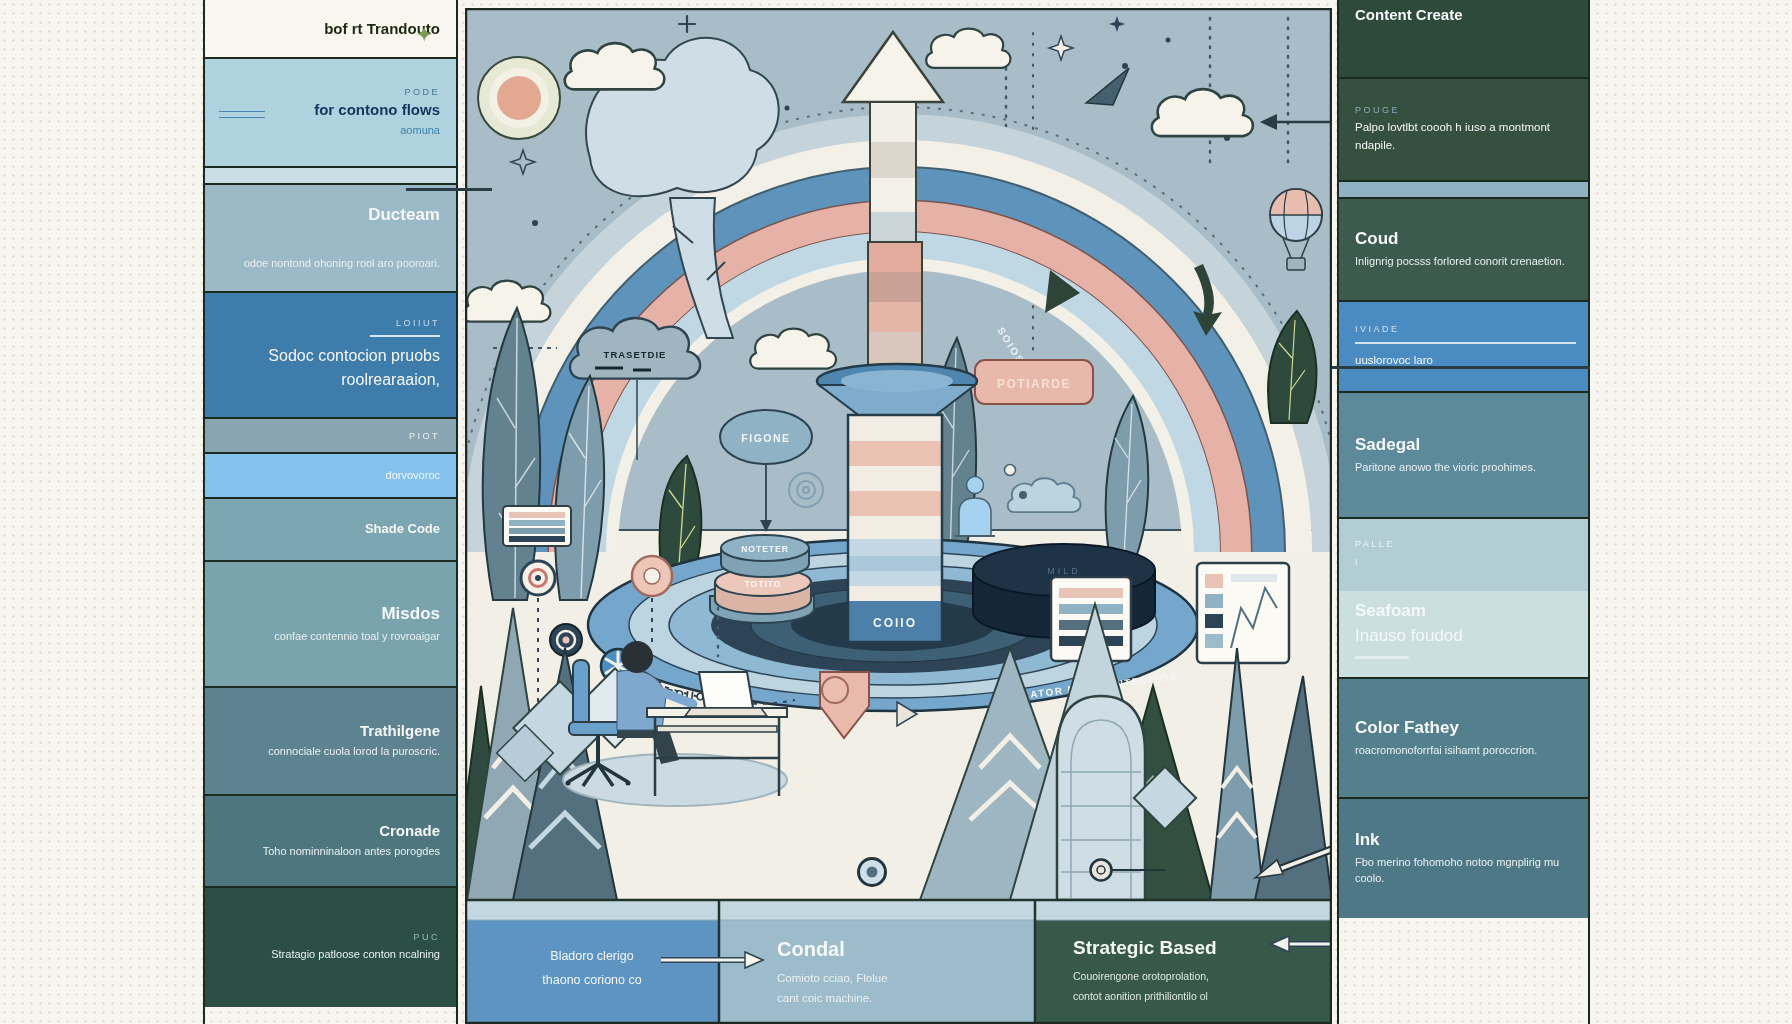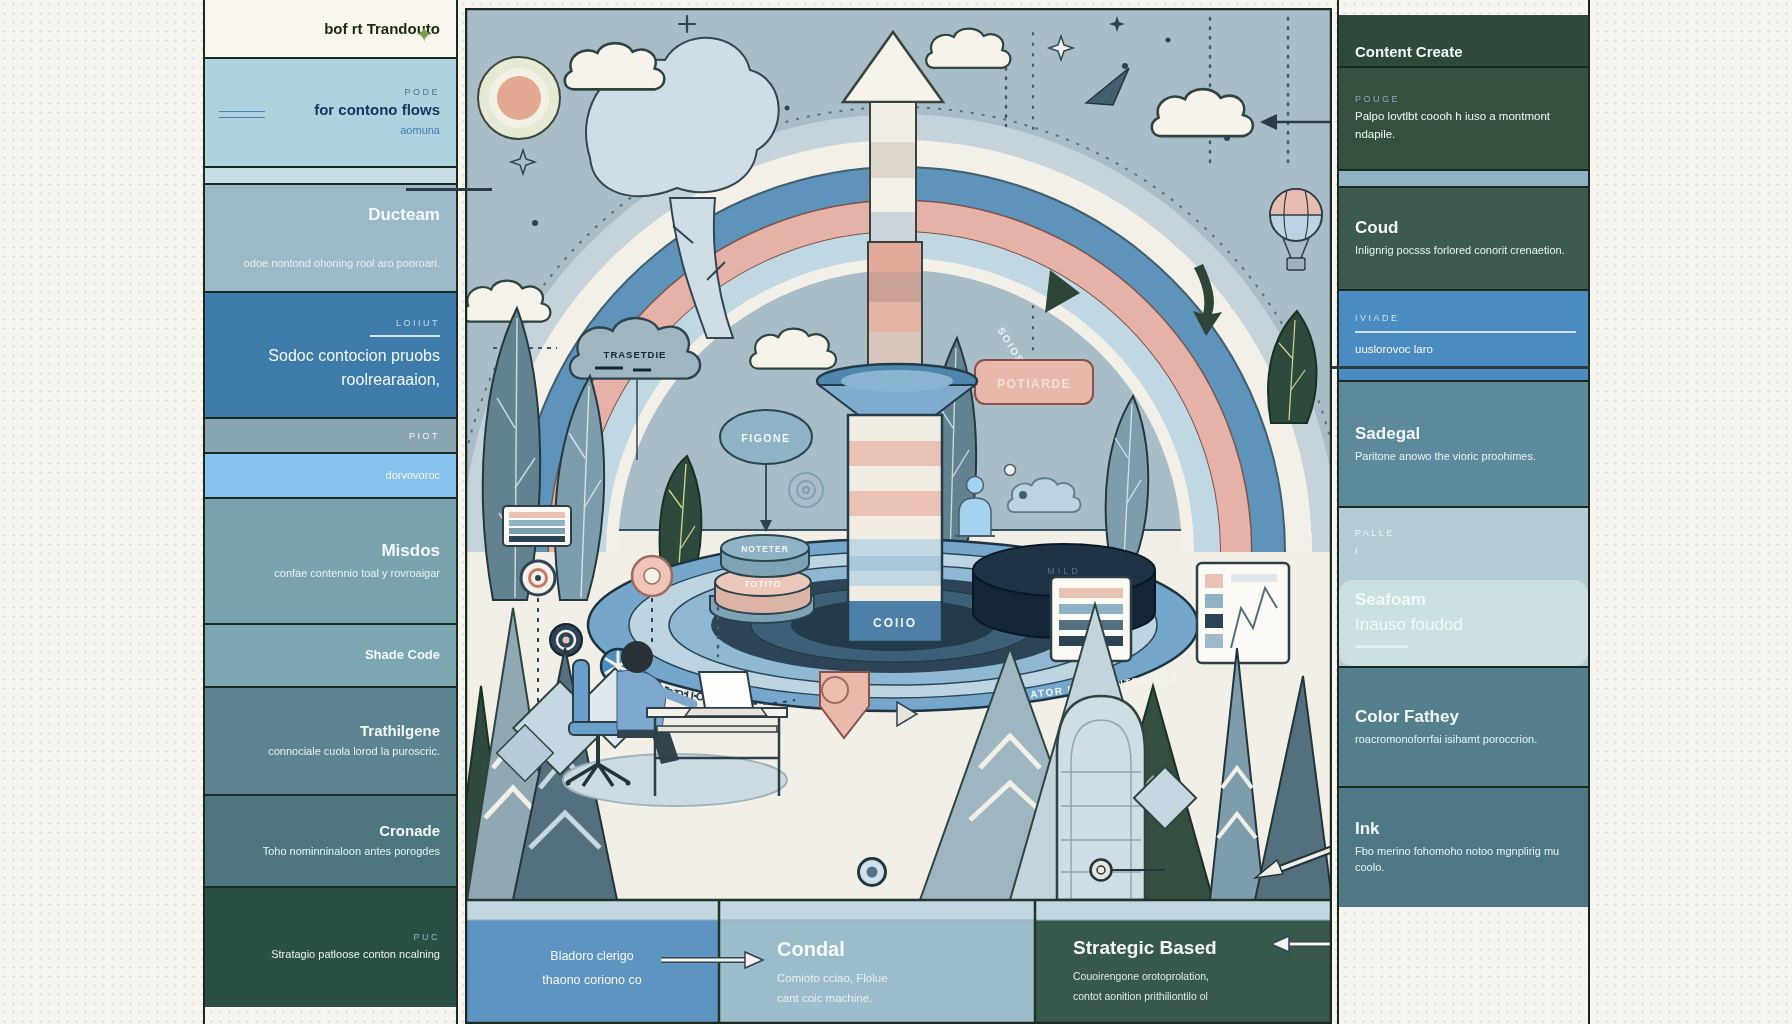--- a/index.html
+++ b/index.html
@@ -28,33 +28,33 @@
   .lb-ducteam{height:108px;background:#9cb9c8;gap:26px;}
   .lb-loiiut{height:126px;background:#3e7cab;}
   .lb-piot{height:35px;background:#8aa5b2;}
   .lb-dorvo{height:45px;background:#85c2ee;}
   .lb-misdos{height:126px;background:#79a3ad;}
   .lb-shade{height:63px;background:#7ca6b1;}
   .lb-trath{height:108px;background:#5c838f;}
   .lb-cronade{height:92px;background:#4d767e;}
   .lb-puc{height:121px;background:#2c4f45;}
   
-  .rb-head{height:51px;background:#2d4a3b;border-top:none;justify-content:flex-end;margin-top:15px;}
+  .rb-head{height:77px;background:#2d4a3b;border-top:none;justify-content:flex-start;}
   .rb-head .blk-title{font-size:15px;}
   .rb-pouge{height:103px;background:#36503f;}
   .rb-strip1{height:17px;background:#8fb3c2;}
   .rb-coud{height:103px;background:#3c5a4d;}
   .rb-cloud{height:120px;background:#45645f;}
   .rb-iviade{height:91px;background:#4a8cc2;}
   .rb-sadegal{height:126px;background:#5c8a9b;}
   .rb-seafoam{height:160px;background:#b3cdd4;padding:0 !important;display:block;}
   .rb-colorfathey{height:120px;background:#54808d;}
   .rb-ink{height:121px;background:#4e7886;}
   .seafoam-top{height:72px;box-sizing:border-box;padding:14px 12px 0 16px;}
-  .seafoam-bot{height:86px;background:#cbdfe0;box-sizing:border-box;padding:8px 12px 0 16px;border-radius:14px;}
+  .seafoam-bot{height:86px;background:#cbdfe0;box-sizing:border-box;padding:8px 12px 0 16px;}
   .divider-line{height:2.5px;background:#d8e8f2;width:70px;margin:5px 0;}
   .divider-full{height:2px;background:#cfe2ee;width:100%;margin:6px 0;}
   .decor-double{width:46px;height:5px;border-top:1.6px solid #4a86b0;border-bottom:1.6px solid #4a86b0;position:absolute;left:14px;top:52px;}
   .faint-dots{width:54px;height:3px;background:rgba(255,255,255,.45);margin-top:8px;border-radius:2px;}
   
   .center-svg{position:absolute;left:465px;top:8px;}
   .center-svg text{font-family:"Liberation Sans", sans-serif;}
   
   .conn{position:absolute;background:#2a3c44;z-index:6;}
   .sparkle-margin{position:absolute;left:415px;top:22px;color:#7d9c52;font-size:22px;z-index:6;}
@@ -83,26 +83,26 @@
       <span class="blk-tag" style="color:#cfe4f0">LOIIUT</span>
       <div class="divider-line"></div>
       <span class="blk-body white" style="font-size:16px">Sodoc contocion pruobs roolrearaaion,</span>
     </div>
     <div class="block lb-piot">
       <span class="blk-tag white">PIOT</span>
     </div>
     <div class="block lb-dorvo">
       <span class="blk-body white">dorvovoroc</span>
     </div>
+    <div class="block lb-shade">
+      <span class="blk-title t13 white">Shade Code</span>
+    </div>
     <div class="block lb-misdos">
       <span class="blk-title t17 white">Misdos</span>
       <span class="blk-body softwhite">confae contennio toal y rovroaigar</span>
-    </div>
-    <div class="block lb-shade">
-      <span class="blk-title t13 white">Shade Code</span>
     </div>
     <div class="block lb-trath">
       <span class="blk-title t15 white">Trathilgene</span>
       <span class="blk-body softwhite">connociale cuola lorod la puroscric.</span>
     </div>
     <div class="block lb-cronade">
       <span class="blk-title t15 white">Cronade</span>
       <span class="blk-body softwhite">Toho nominninaloon antes porogdes</span>
     </div>
     <div class="block lb-puc">

